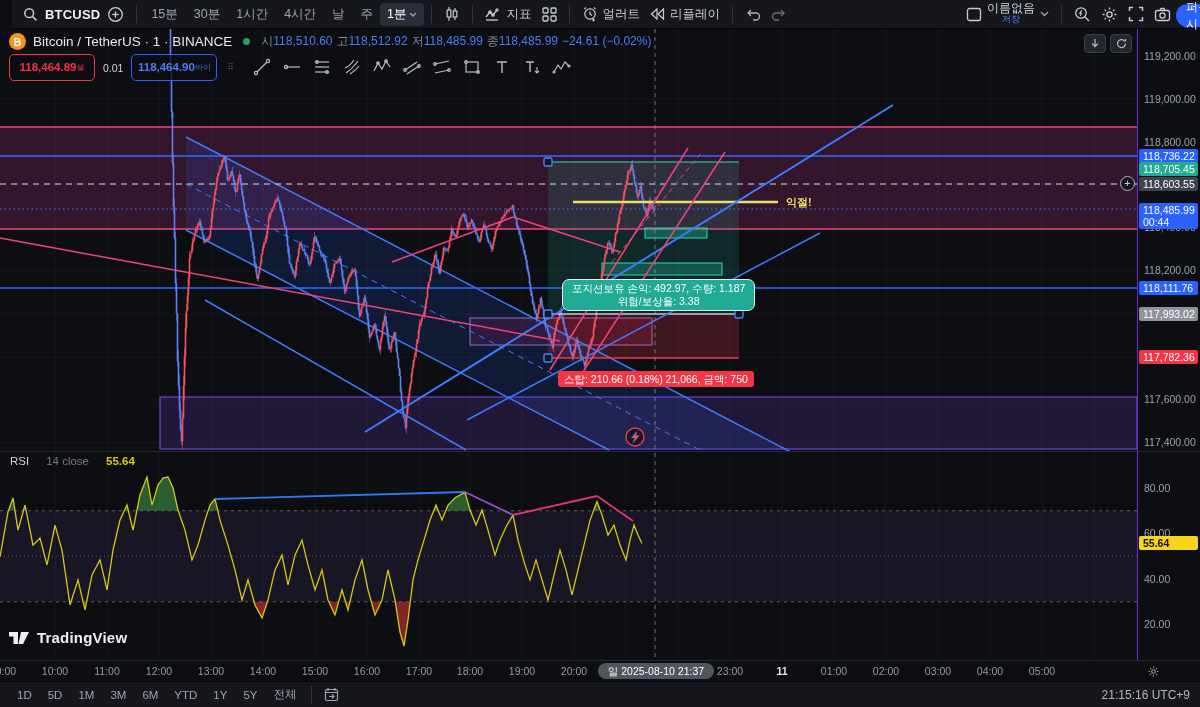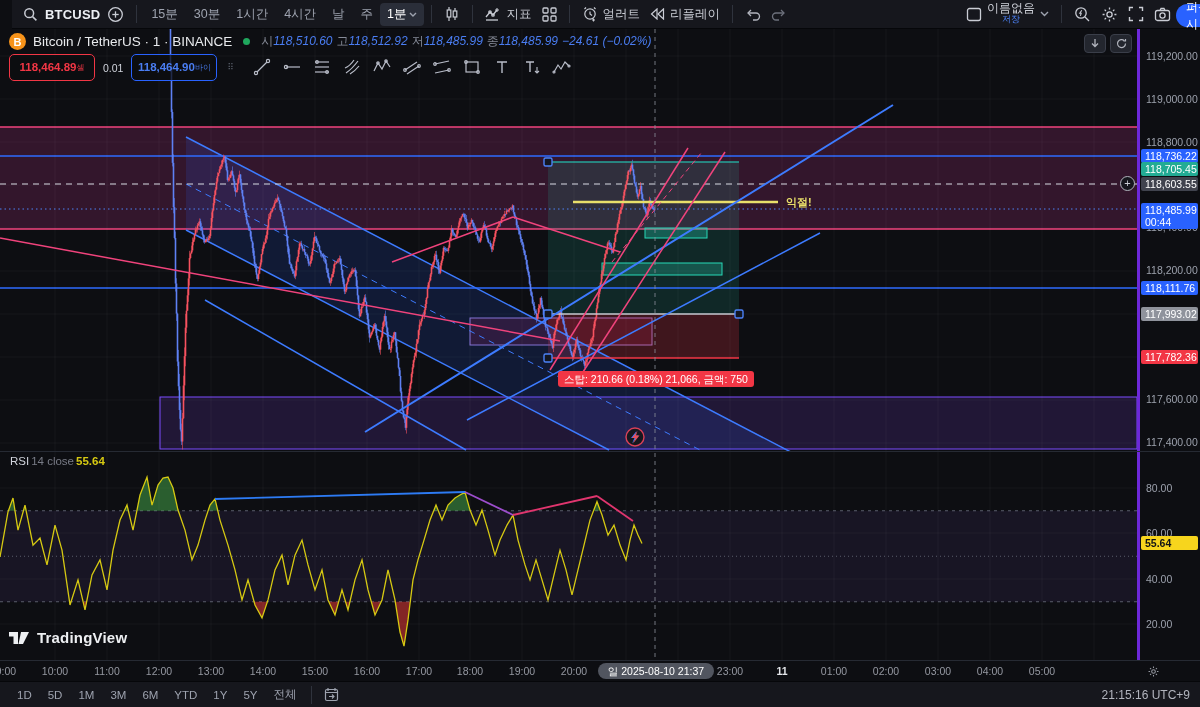--- a/index.html
+++ b/index.html
@@ -30,21 +30,21 @@
   #main { position:absolute; top:29px; left:0; width:1200px; height:631px; }
   #chart-area { position:absolute; left:0; top:0; width:1137px; height:631px; overflow:hidden; }
   #chart-svg { position:absolute; left:0; top:0; }
 
   #symbol-row { position:absolute; left:9px; top:4px; display:flex; align-items:center; gap:7px; z-index:10; font-size:13px; }
   #btc-logo { width:17px; height:17px; border-radius:50%; background:#f7931a; color:#fff; font-weight:bold;
               font-size:11px; display:flex; align-items:center; justify-content:center; }
   #symbol-title { color:#e8eaed; font-size:13.5px; }
   #market-dot { width:7px; height:7px; border-radius:50%; background:#1fa75d; margin:0 4px; }
   .ohlc-lab { color:#868b98; font-size:12px; }
-  .ohlc-val { color:#4a7df2; font-size:12px; margin-right:4px;font-style:italic; }
+  .ohlc-val { color:#4a7df2; font-size:12px; margin-right:4px; }
 
   #trade-row { position:absolute; left:9px; top:25px; display:flex; align-items:flex-start; gap:8px; z-index:10; }
   .ord-btn { width:86px; height:27px; border-radius:5px; background:rgba(12,13,16,.75); display:flex; flex-direction:row;
              align-items:center; justify-content:center; line-height:11px; }
   #sell-btn { border:1px solid #f23645; color:#f23645; }
   #buy-btn  { border:1px solid #2962ff; color:#4a7df2; }
   .ord-price { font-size:11.5px; font-weight:bold; }
   .ord-sub { font-size:8px; opacity:.9; }
   #spread { color:#d1d4dc; font-size:10.5px; align-self:center; }
   #drag-dots { color:#565b66; font-size:9px; line-height:5px; align-self:center; margin:0 2px; letter-spacing:1px; }
@@ -52,34 +52,34 @@
   .dt-btn { width:26px; height:26px; display:flex; align-items:center; justify-content:center; color:#b9bdc9; border-radius:4px; }
 
   .float-label { position:absolute; font-size:10.5px; line-height:14px; border-radius:3px; padding:1px 6px;
                  white-space:nowrap; z-index:9; color:#fff; }
   #target-label { left:556px; top:108px; background:#22ab94; }
   #stop-label { left:558px; top:342px; background:#f23645; }
   #pos-info { position:absolute; left:562px; top:250px; z-index:9; background:#22ab94; border:1px solid #d9efe9;
               border-radius:7px; color:#fff; font-size:10.5px; line-height:13px; padding:2px 9px; text-align:center; }
   #tp-label { position:absolute; left:786px; top:166px; z-index:9; color:#e8df6a; font-size:11px; font-weight:bold; }
 
-  #rsi-header { position:absolute; left:10px; top:426px; z-index:9; font-size:11.5px; display:flex; gap:2px; align-items:center; }
+  #rsi-header { position:absolute; left:10px; top:426px; z-index:9; font-size:11.5px; display:flex; gap:17px; align-items:center; }
   #rsi-title { color:#d1d4dc; } #rsi-params { color:#787b86; } #rsi-value { color:#d6c912; font-weight:bold; }
 
   #tv-logo { position:absolute; left:9px; top:600px; z-index:9; display:flex; align-items:center; gap:6px; }
   #tv-logo-text { color:#edeff2; font-size:15px; font-weight:bold; letter-spacing:.2px; }
 
   #chart-topright { position:absolute; right:5px; top:5px; z-index:9; display:flex; gap:4px; }
   .mini-btn { width:22px; height:19px; background:#23262e; border:1px solid #3a3e49; border-radius:4px; color:#b2b5be;
               display:flex; align-items:center; justify-content:center; font-size:11px; }
   #crosshair-plus { position:absolute; left:1120px; top:147px; z-index:9; width:15px; height:15px; border:1px solid #b2b5be;
                     border-radius:50%; color:#c9ccd4; font-size:11px; line-height:13px; text-align:center; background:#16171d; }
 
   
-  #price-axis { position:absolute; left:1137px; top:0; width:63px; height:631px; border-left:3px solid #6d28d9;
+  #price-axis { position:absolute; left:1137px; top:0; width:63px; height:631px; border-left:1px solid #6d28d9;
                 background:#0d0e12; z-index:20; }
   .ax-tick { position:absolute; left:6px; font-size:10.5px; color:#9ca1ac; }
   .ax-badge { position:absolute; left:1px; right:2px; border-radius:2px; font-size:10.5px; color:#fff;
               text-align:left; padding:1px 4px; line-height:12px; }
 
   
   #time-axis { position:absolute; top:660px; left:0; width:1200px; height:21px; background:#0d0e12;
                border-top:1px solid #262a33; z-index:30; }
   .t-tick { position:absolute; top:4px; font-size:10.5px; color:#9598a1; transform:translateX(-50%); }
   .t-tick.bold { color:#e3e5e9; font-weight:bold; }
@@ -1423,20 +1423,24 @@
           <span class="dt-btn">
               <svg width="20" height="20" viewBox="0 0 20 20" fill="none" stroke="currentColor" stroke-width="1.2">
                 <path d="M2 15 L6 8 L9 12 L13 5 L17 9"></path>
                 <circle cx="2" cy="15" r="1"></circle>
                 <circle cx="17" cy="9" r="1"></circle>
               </svg>
             </span>
         </div>
       </div>
 
+      <div id="pos-info">
+        <div>포지션보유 손익: 492.97, 수량: 1.187</div>
+        <div>위험/보상율: 3.38</div>
+      </div>
       <div class="float-label" id="stop-label">스탑: 210.66 (0.18%) 21,066, 금액: 750</div>
       <div id="tp-label">익절!</div>
 
       <div id="rsi-header">
         <span id="rsi-title">RSI</span>
         <span id="rsi-params">14 close</span>
         <span id="rsi-value">55.64</span>
       </div>
 
       <div id="tv-logo">

